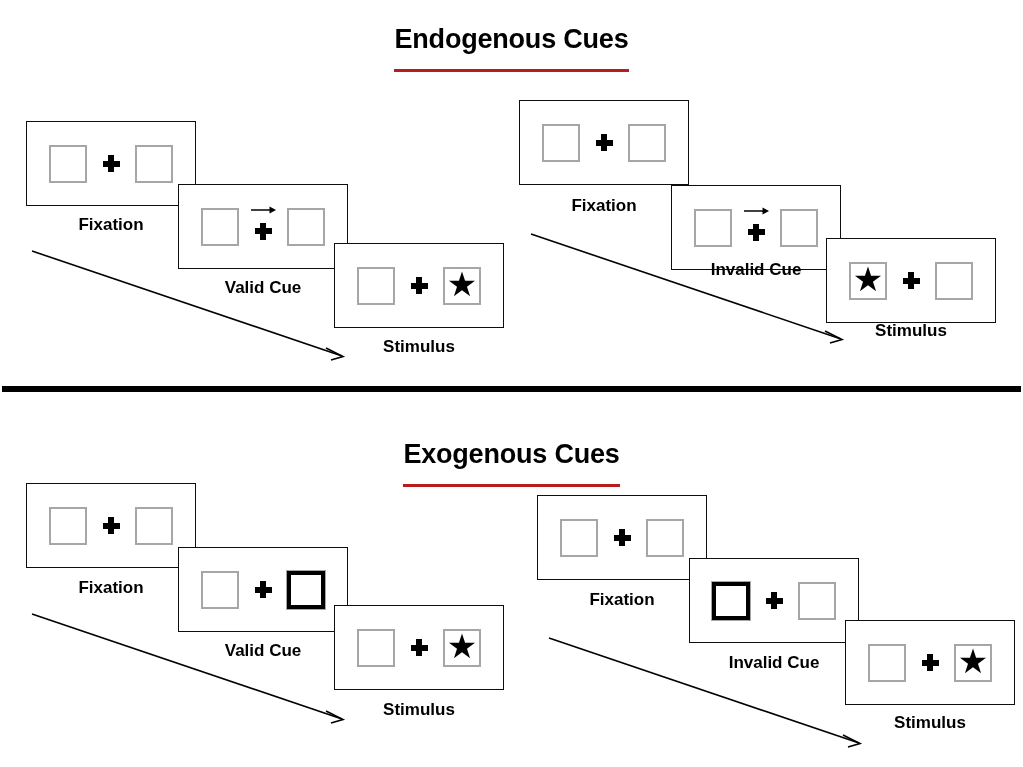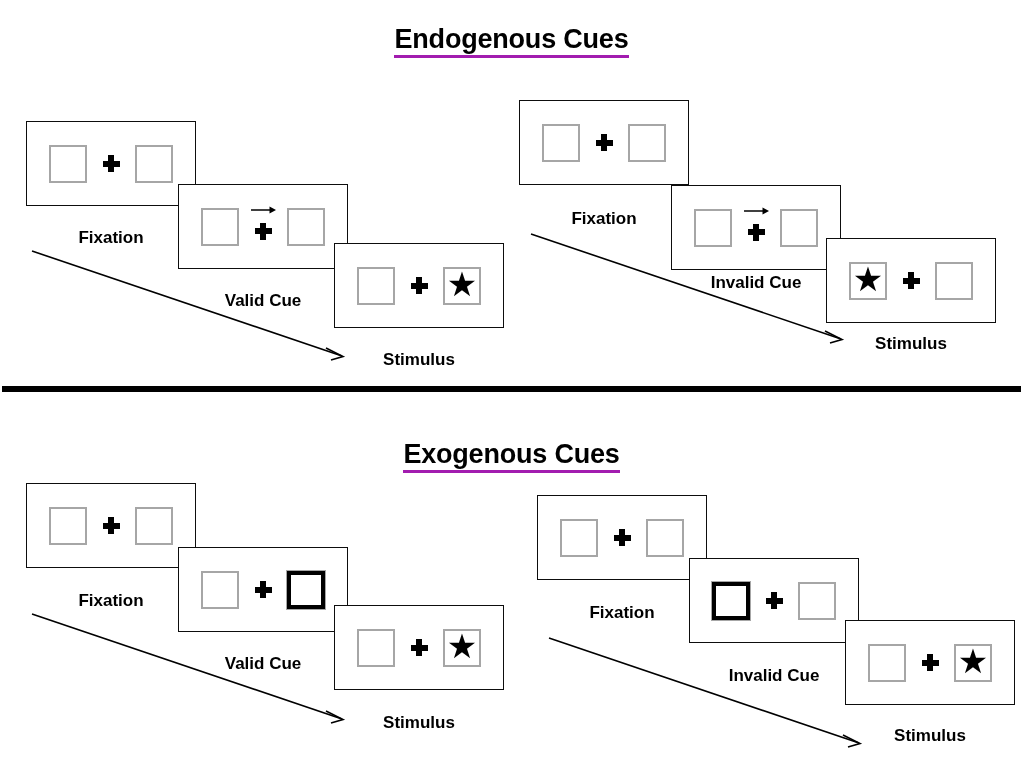--- a/index.html
+++ b/index.html
@@ -21,22 +21,22 @@
     position: absolute;
     width: 100%;
     left: 0;
     text-align: center;
     font-size: 27px;
     font-weight: bold;
     letter-spacing: -0.2px;
     color: #000;
   }
   .section-title span {
-    border-bottom: 3px solid #a21caf;
-    padding-bottom: 1px;
+    border-bottom: 3px solid #b91c1c;
+    padding-bottom: 15px;
   }
 
   
   .divider {
     position: absolute;
     background: #000;
   }
 
   
   .frame {
@@ -118,21 +118,20 @@
   }
 
   
   .stage-label {
     position: absolute;
     text-align: center;
     font-size: 17px;
     font-weight: bold;
     white-space: nowrap;
     color: #000;
-    margin-top: 13px;
   }
 
   
   .time-arrow {
     position: absolute;
     overflow: visible;
   }
 </style>
 </head>
 <body>

